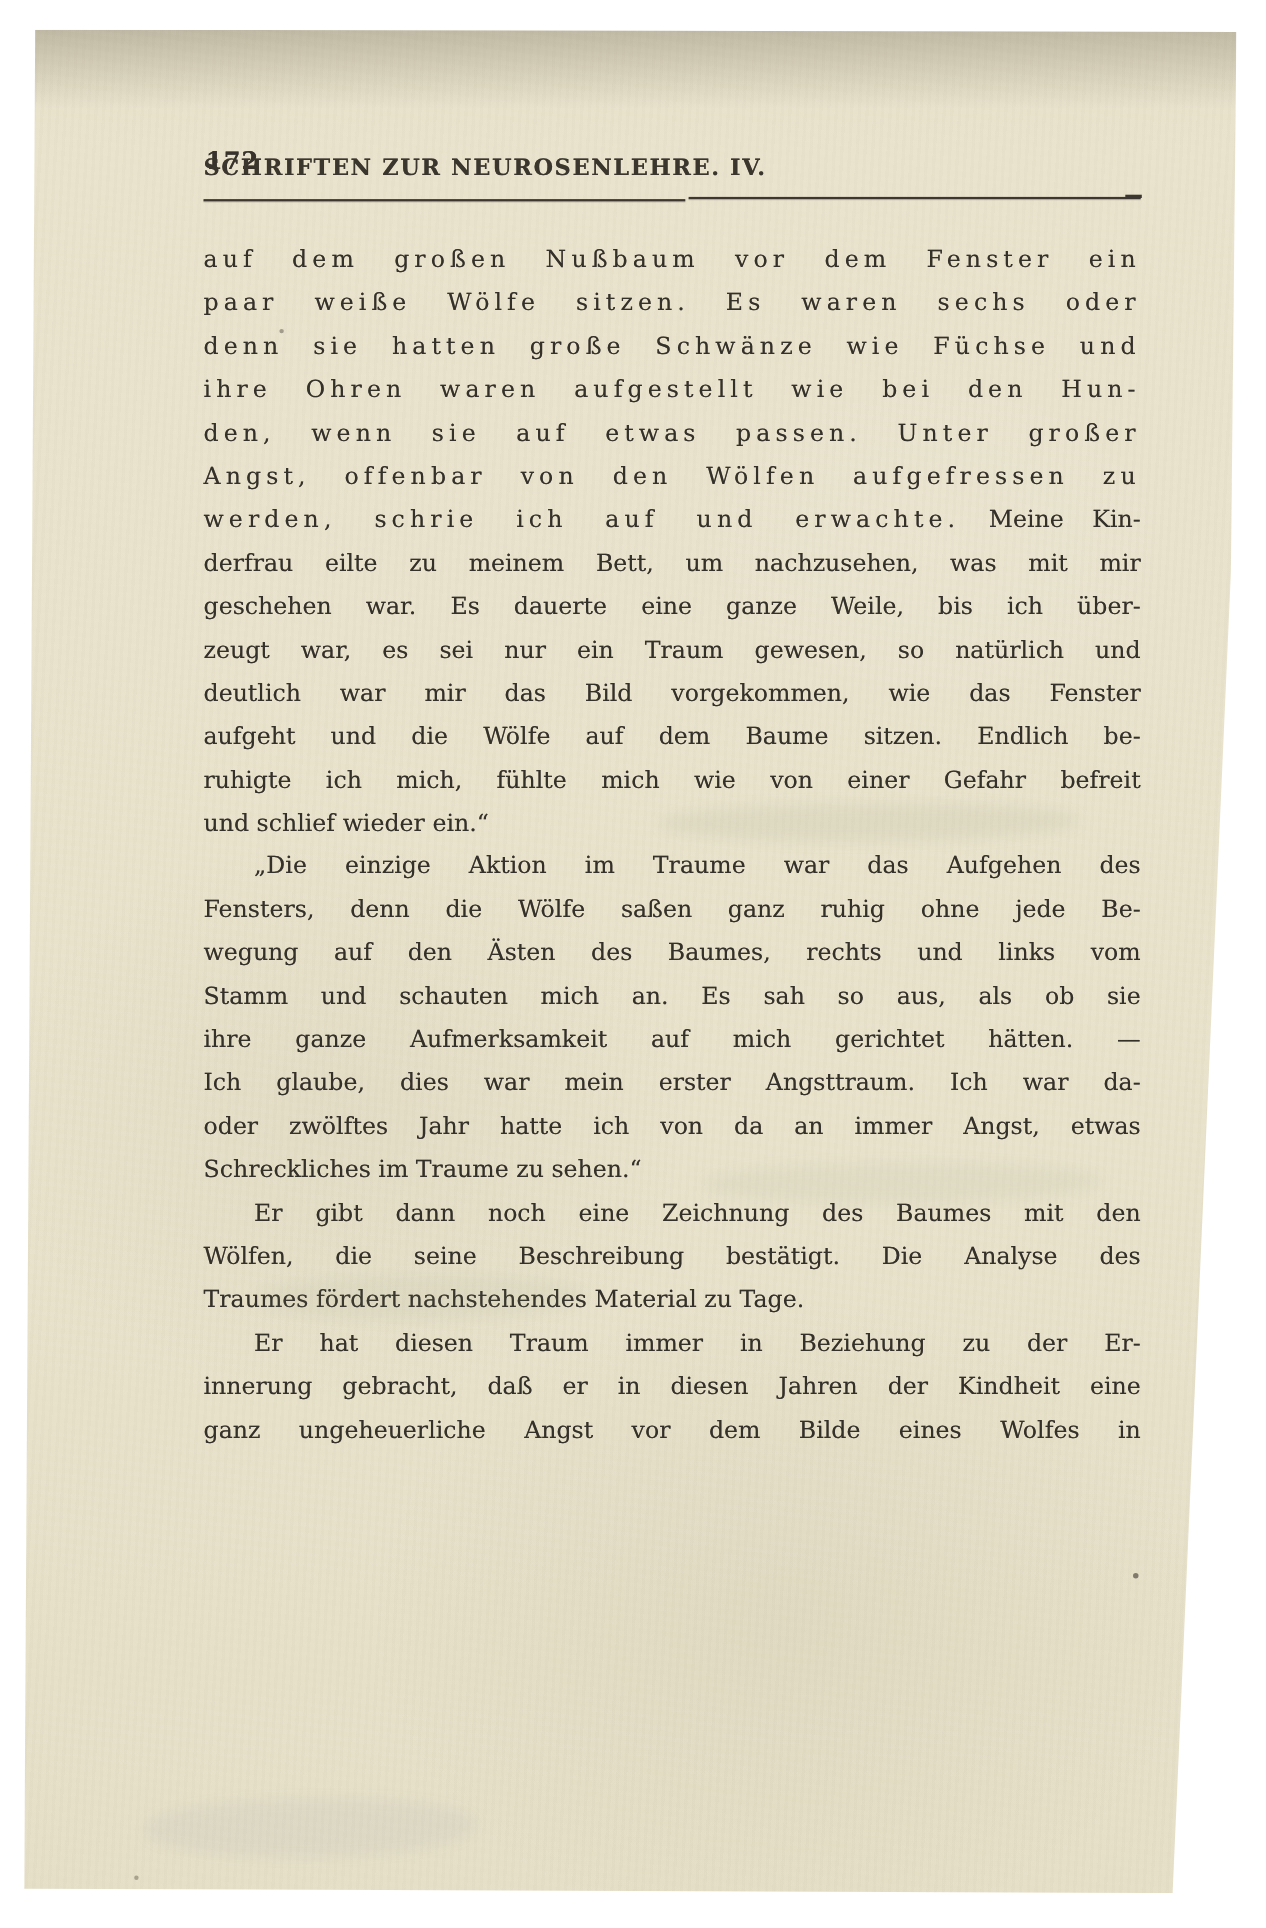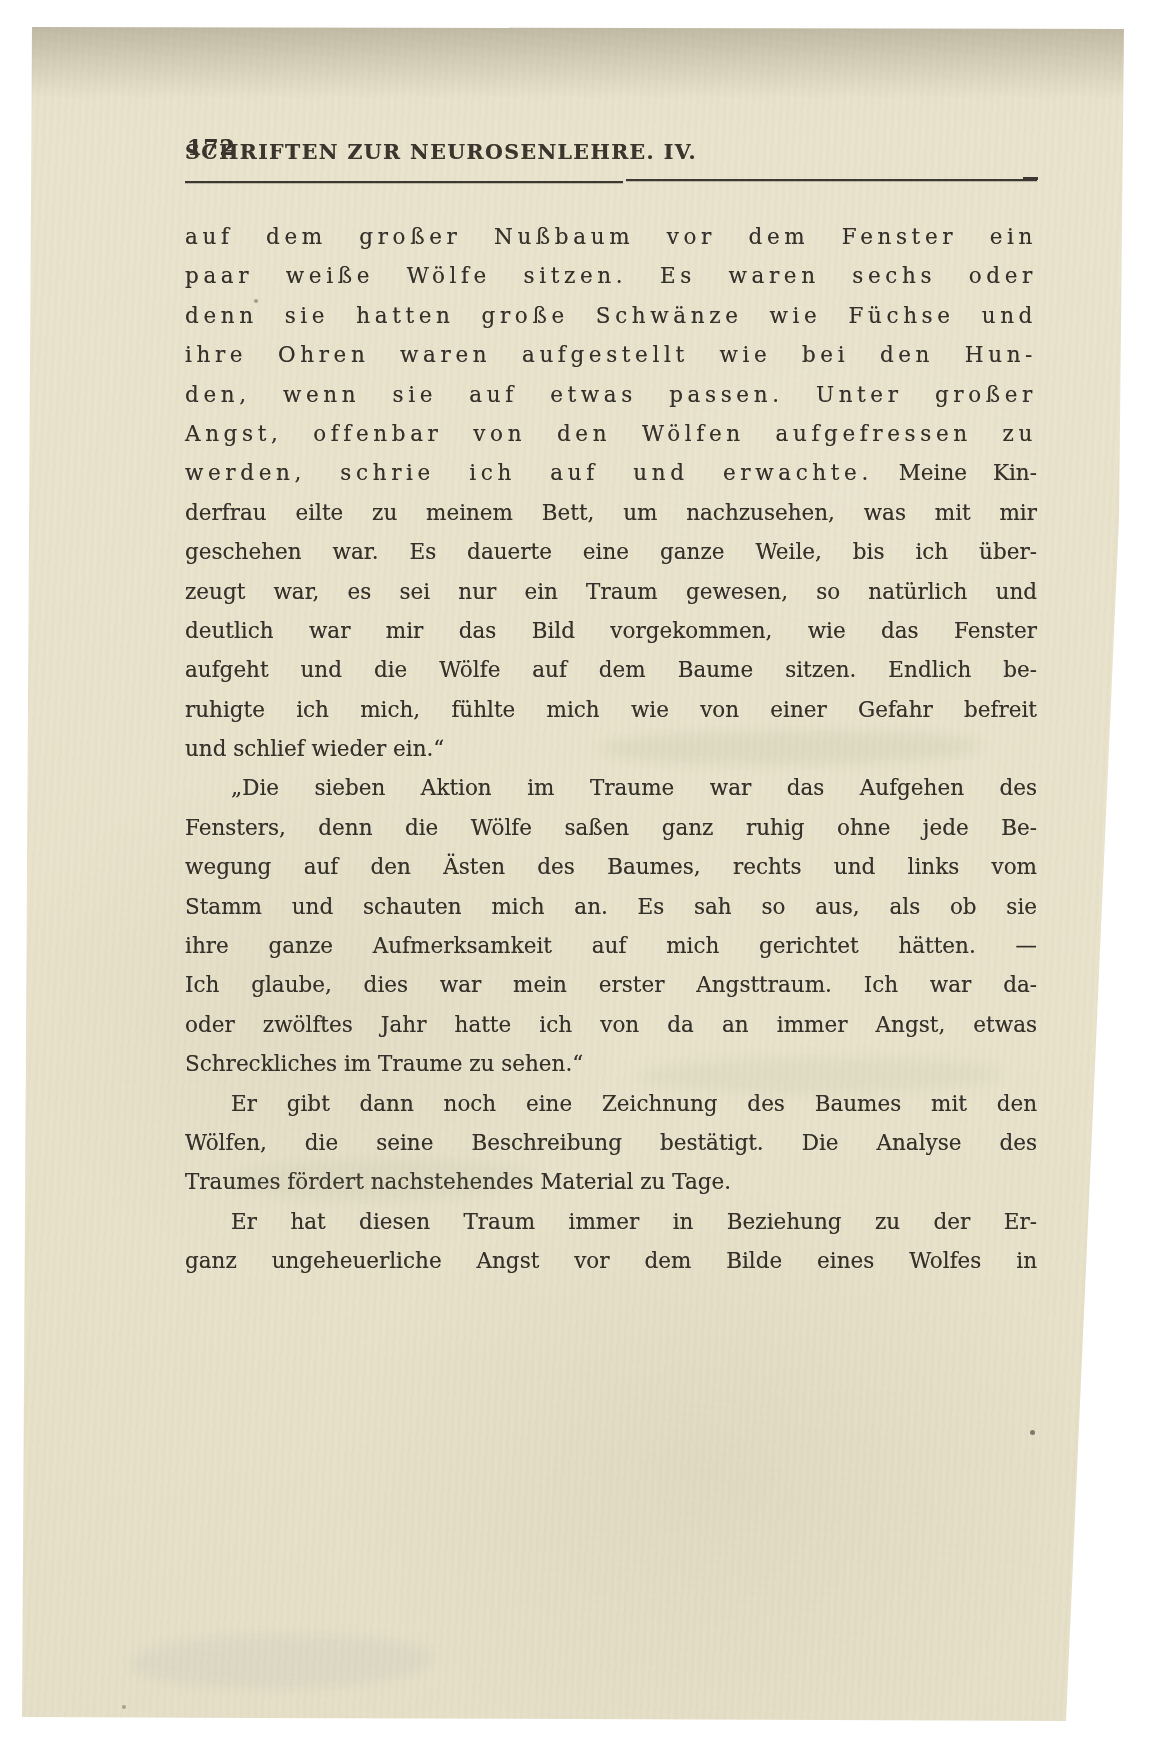--- a/index.html
+++ b/index.html
@@ -81,46 +81,47 @@
 <div class="stage">
   <div class="paper"></div>
 
   <div class="pagenum">172</div>
   <div class="runhead">SCHRIFTEN ZUR NEUROSENLEHRE. IV.</div>
   <div class="rule left"></div>
   <div class="rule right"></div>
   <div class="rule hook"></div>
 
   <div class="textblock">
-    <div class="line sp">auf dem großer Nußbaum vor dem Fenster ein</div>
+    <div class="line sp">auf dem großen Nußbaum vor dem Fenster ein</div>
     <div class="line sp">paar weiße Wölfe sitzen. Es waren sechs oder</div>
     <div class="line sp">denn sie hatten große Schwänze wie Füchse und</div>
     <div class="line sp">ihre Ohren waren aufgestellt wie bei den Hun-</div>
     <div class="line sp">den, wenn sie auf etwas passen. Unter großer</div>
     <div class="line sp">Angst, offenbar von den Wölfen aufgefressen zu</div>
     <div class="line"><span class="sp">werden, schrie ich auf und erwachte.</span> <span>Meine Kin-</span></div>
     <div class="line">derfrau eilte zu meinem Bett, um nachzusehen, was mit mir</div>
     <div class="line">geschehen war. Es dauerte eine ganze Weile, bis ich über-</div>
     <div class="line">zeugt war, es sei nur ein Traum gewesen, so natürlich und</div>
     <div class="line">deutlich war mir das Bild vorgekommen, wie das Fenster</div>
     <div class="line">aufgeht und die Wölfe auf dem Baume sitzen. Endlich be-</div>
     <div class="line">ruhigte ich mich, fühlte mich wie von einer Gefahr befreit</div>
     <div class="line nojust">und schlief wieder ein.“</div>
-    <div class="line ind">„Die sieben Aktion im Traume war das Aufgehen des</div>
+    <div class="line ind">„Die einzige Aktion im Traume war das Aufgehen des</div>
     <div class="line">Fensters, denn die Wölfe saßen ganz ruhig ohne jede Be-</div>
     <div class="line">wegung auf den Ästen des Baumes, rechts und links vom</div>
     <div class="line">Stamm und schauten mich an. Es sah so aus, als ob sie</div>
     <div class="line">ihre ganze Aufmerksamkeit auf mich gerichtet hätten. —</div>
     <div class="line">Ich glaube, dies war mein erster Angsttraum. Ich war da-</div>
     <div class="line">oder zwölftes Jahr hatte ich von da an immer Angst, etwas</div>
     <div class="line nojust">Schreckliches im Traume zu sehen.“</div>
     <div class="line ind">Er gibt dann noch eine Zeichnung des Baumes mit den</div>
     <div class="line">Wölfen, die seine Beschreibung bestätigt. Die Analyse des</div>
     <div class="line nojust">Traumes fördert nachstehendes Material zu Tage.</div>
     <div class="line ind">Er hat diesen Traum immer in Beziehung zu der Er-</div>
+    <div class="line">innerung gebracht, daß er in diesen Jahren der Kindheit eine</div>
     <div class="line">ganz ungeheuerliche Angst vor dem Bilde eines Wolfes in</div>
   </div>
 
   <div class="smudge sm1"></div>
   <div class="smudge sm2"></div>
   <div class="smudge sm3"></div>
   <div class="smudge sm4"></div>
   <div class="speck sp1"></div>
   <div class="speck sp2"></div>
   <div class="speck sp3"></div>

